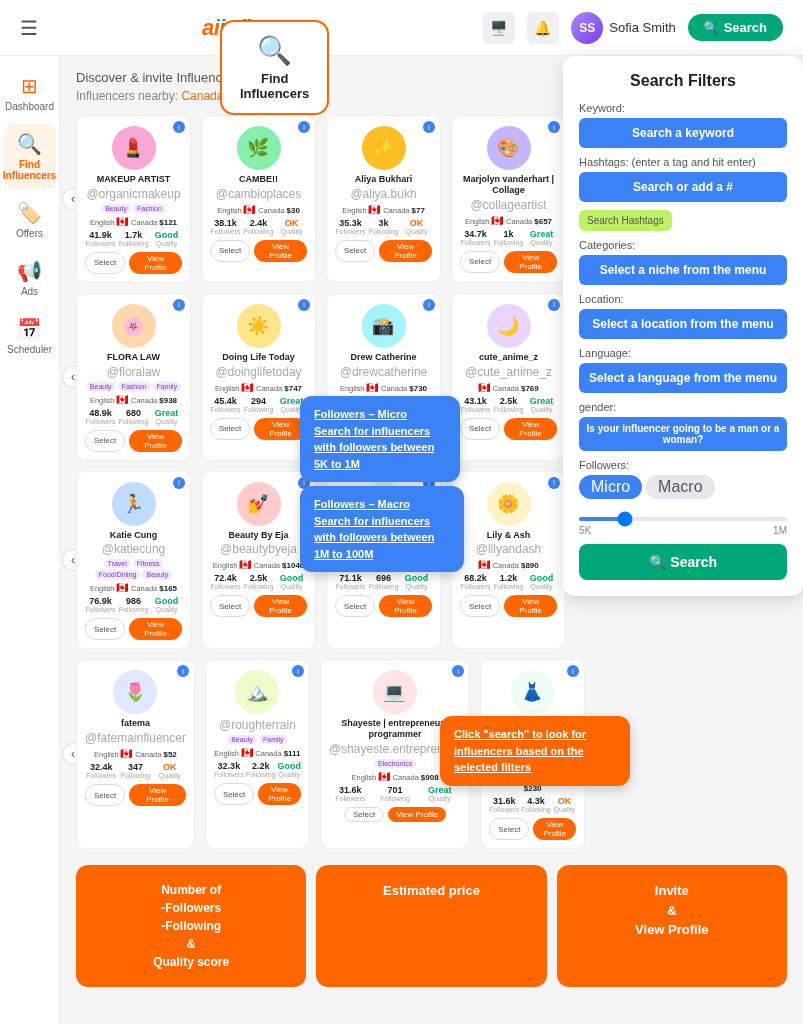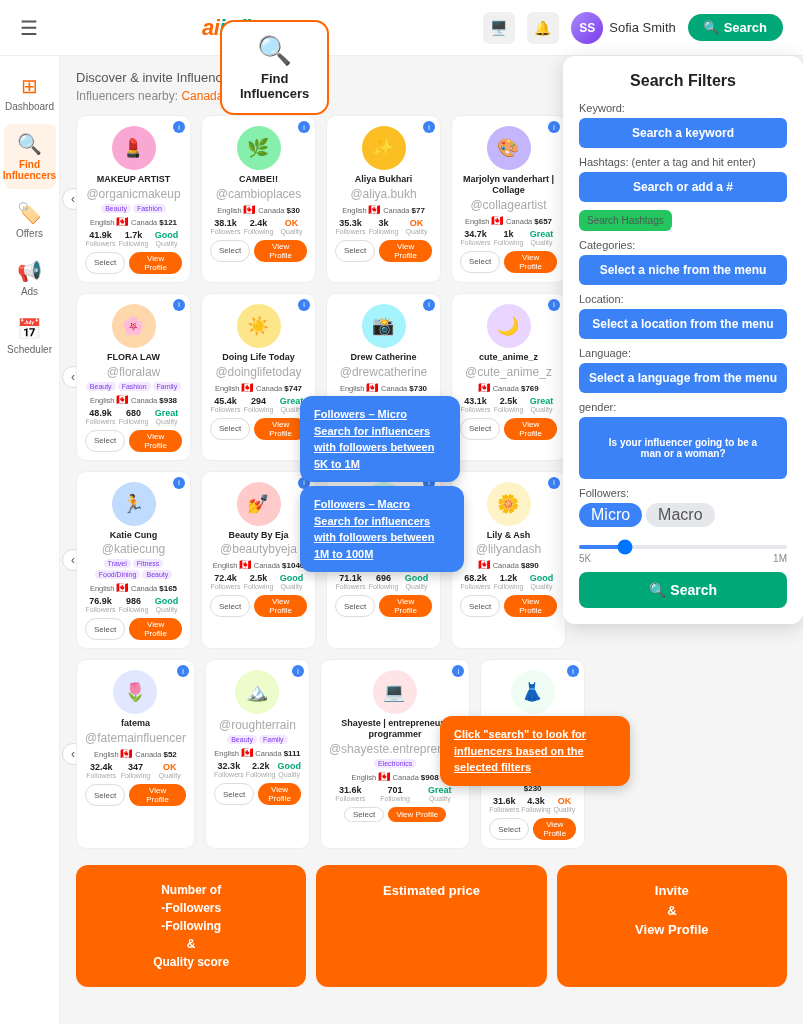--- a/index.html
+++ b/index.html
@@ -58,21 +58,21 @@
     
     .carousel-arrow { position: absolute; left: -14px; top: 50%; transform: translateY(-50%); background: #fff; border: 1px solid #ddd; border-radius: 50%; width: 22px; height: 22px; display: flex; align-items: center; justify-content: center; font-size: 12px; cursor: pointer; color: #555; }
     .row-wrap { position: relative; margin-bottom: 10px; }
 
     
     .filters-panel { position: absolute; top: 10px; right: 0; width: 240px; background: #fff; border-radius: 12px; box-shadow: 0 4px 20px rgba(0,0,0,0.15); padding: 16px; z-index: 10; }
     .filters-title { font-size: 16px; font-weight: 700; color: #222; text-align: center; margin-bottom: 12px; }
     .filter-label { font-size: 11px; color: #555; margin-bottom: 4px; font-weight: 500; }
     .filter-btn { width: 100%; background: #3b82f6; color: #fff; border: none; border-radius: 6px; padding: 8px; font-size: 12px; font-weight: 600; cursor: pointer; margin-bottom: 8px; text-align: center; }
     .filter-hashtag-row { display: flex; gap: 4px; margin-bottom: 8px; }
-    .filter-hashtags-btn { background: #22c55e; border: none; border-radius: 6px; padding: 5px 8px; font-size: 10px; cursor: pointer; color: #555; }
+    .filter-hashtags-btn { background: #bef264; border: none; border-radius: 6px; padding: 5px 8px; font-size: 10px; cursor: pointer; color: #555; }
     .followers-tabs { display: flex; gap: 4px; margin-bottom: 8px; }
     .followers-tab { background: #e5e7eb; border: none; border-radius: 12px; padding: 3px 12px; font-size: 16px; cursor: pointer; color: #555; }
     .followers-tab.active { background: #3b82f6; color: #fff; }
     .range-slider { width: 100%; height: 4px; background: linear-gradient(to right, #3b82f6 20%, #e5e7eb 20%); border-radius: 2px; margin-bottom: 4px; -webkit-appearance: none; cursor: pointer; }
     .range-labels { display: flex; justify-content: space-between; font-size: 10px; color: #888; margin-bottom: 8px; }
     .search-big-btn { width: 100%; background: #00A878; color: #fff; border: none; border-radius: 8px; padding: 10px; font-size: 14px; font-weight: 700; cursor: pointer; display: flex; align-items: center; justify-content: center; gap: 6px; }
 
     
     .tooltip-bubble { position: absolute; background: #3b82f6; color: #fff; border-radius: 12px; padding: 10px 14px; font-size: 12px; font-weight: 600; line-height: 1.4; z-index: 20; box-shadow: 0 4px 12px rgba(0,0,0,0.2); text-decoration: underline; }
     .tooltip-bubble::after { content: ''; position: absolute; border: 8px solid transparent; }
@@ -705,21 +705,21 @@
       <div class="filter-label">Categories:</div>
       <button class="filter-btn">Select a niche from the menu</button>
 
       <div class="filter-label">Location:</div>
       <button class="filter-btn">Select a location from the menu</button>
 
       <div class="filter-label">Language:</div>
       <button class="filter-btn">Select a language from the menu</button>
 
       <div class="filter-label">gender:</div>
-      <button class="filter-btn" style="font-size:10px; padding:20px;">Is your influencer going to be a man or a woman?</button>
+      <button class="filter-btn" style="font-size:10px; padding:6px;">Is your influencer going to be a man or a woman?</button>
 
       <div class="filter-label">Followers:</div>
       <div class="followers-tabs">
         <button class="followers-tab active">Micro</button>
         <button class="followers-tab">Macro</button>
       </div>
       <input type="range" class="range-slider" min="0" max="100" value="20" style="">
       <div class="range-labels">
         <span>5K</span>
         <span>1M</span>

